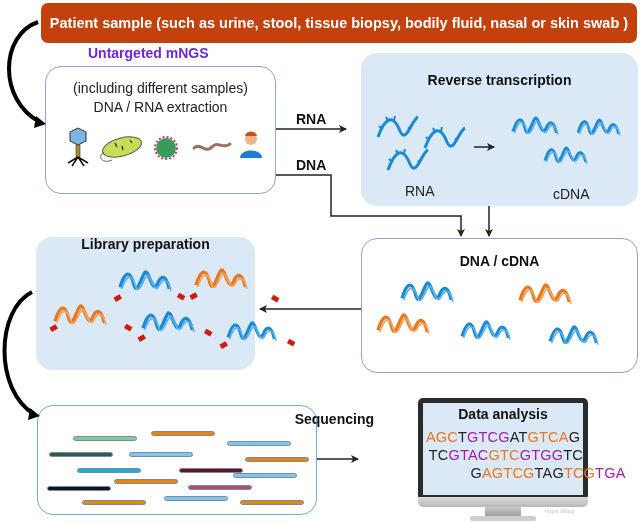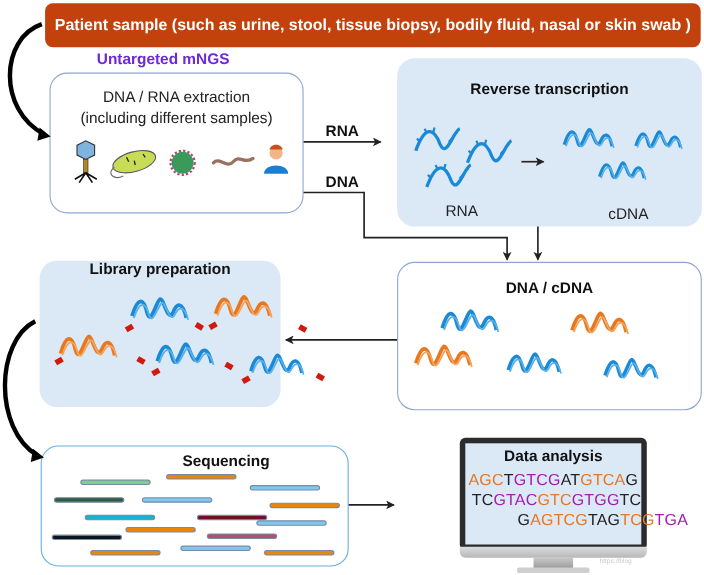--- a/index.html
+++ b/index.html
@@ -14,21 +14,21 @@
   .extract-title{left:45px;top:79px;width:231px;text-align:center;font-size:14px;color:#222;line-height:19px;}
   .rt{left:361px;top:53px;width:277px;height:153px;}
   .rt-title{left:361px;top:72px;width:277px;text-align:center;font-weight:bold;font-size:14px;color:#111;}
   .lbl{font-size:14px;color:#222;}
   .lbl-b{font-weight:bold;font-size:14px;color:#111;}
   .dna{left:361px;top:238px;width:277px;height:135px;}
   .dna-title{left:361px;top:253px;width:277px;text-align:center;font-weight:bold;font-size:14px;color:#111;}
   .lib{left:36px;top:237px;width:219px;height:133px;}
   .lib-title{left:36px;top:236px;width:219px;text-align:center;font-weight:bold;font-size:14px;color:#111;}
   .seq{left:37px;top:405px;width:280px;height:110px;border:1.3px solid #6aaee0;background:#fff;}
-  .seq-title{left:37px;top:411px;width:337px;text-align:center;font-weight:bold;font-size:14px;color:#111;}
+  .seq-title{left:37px;top:411px;width:337px;text-align:right;font-weight:bold;font-size:14px;color:#111;}
   .read{position:absolute;height:5px;border-radius:3px;border:1px solid #7a8aa0;box-sizing:border-box;}
   .monitor{left:418px;top:398px;width:170px;height:102px;background:#2b2b2b;border-radius:5px;}
   .screen{left:423px;top:403px;width:160px;height:92px;background:#dbe8f6;}
   .mon-chin{left:418px;top:497px;width:170px;height:10px;background:linear-gradient(#dcdcdc,#b8b8b8);border-radius:0 0 5px 5px;}
   .mon-neck{left:485px;top:507px;width:36px;height:10px;background:linear-gradient(#c8c8c8,#9a9a9a);}
   .mon-foot{left:470px;top:516px;width:66px;height:5px;background:#cfcfcf;border-radius:2px;}
   .da-title{left:423px;top:406px;width:160px;text-align:center;font-weight:bold;font-size:14px;color:#111;}
   .seq-line{left:423px;width:160px;text-align:center;font-size:14.5px;letter-spacing:0.2px;color:#222;}
   .seq-line span.o{color:#e87722;}
   .seq-line span.b{color:#a21caf;}
@@ -39,22 +39,22 @@
 </head>
 <body>
 
 <div class="abs banner">
     <span>Patient  sample (such as urine, stool, tissue biopsy, bodily fluid, nasal or skin swab )</span>
   </div>
 
 <div class="abs mngs-title">Untargeted mNGS</div>
 <div class="abs box box-white extract"></div>
 <div class="abs extract-title">
+  <div>(including different samples)</div>
   <div>DNA / RNA extraction</div>
-  <div>(including different samples)</div>
 </div>
 
 <div class="abs box box-blue rt"></div>
 <div class="abs rt-title">Reverse transcription</div>
 <div class="abs lbl" style="left:405px;top:183px;">RNA</div>
 <div class="abs lbl" style="left:553px;top:186px;">cDNA</div>
 
 <div class="abs lbl-b" style="left:296px;top:111px;">RNA</div>
 <div class="abs lbl-b" style="left:296px;top:157px;">DNA</div>
 

